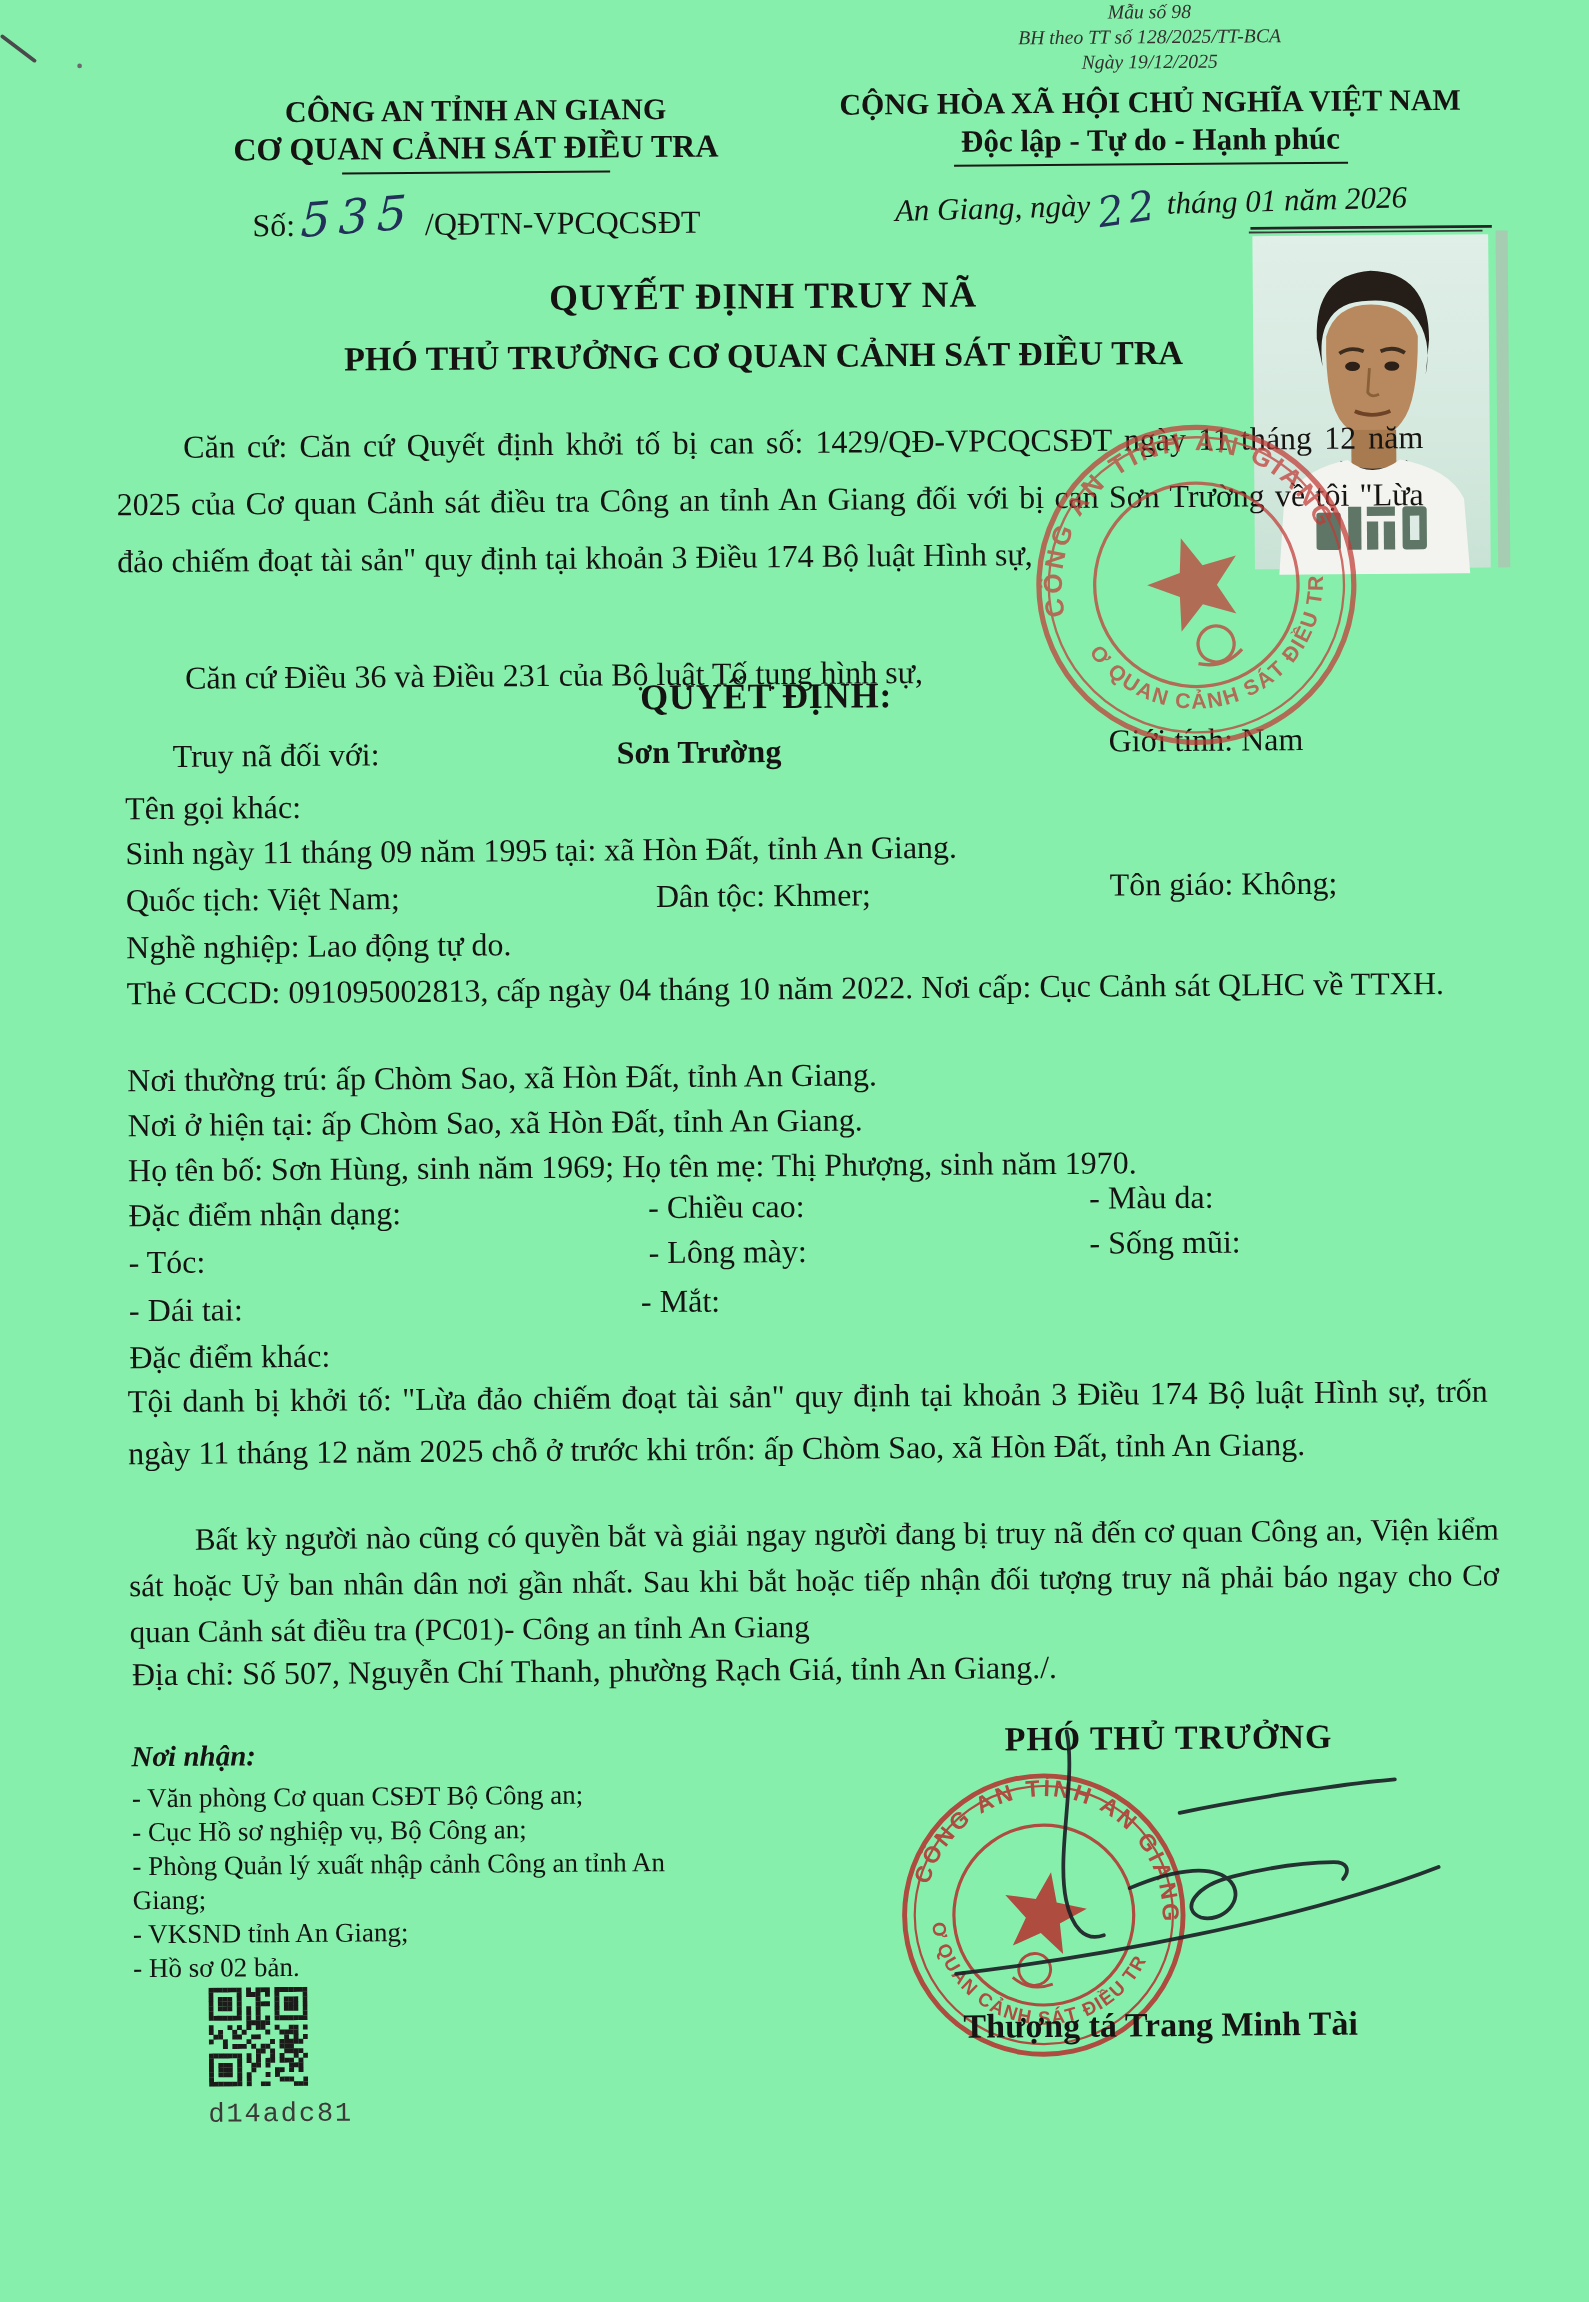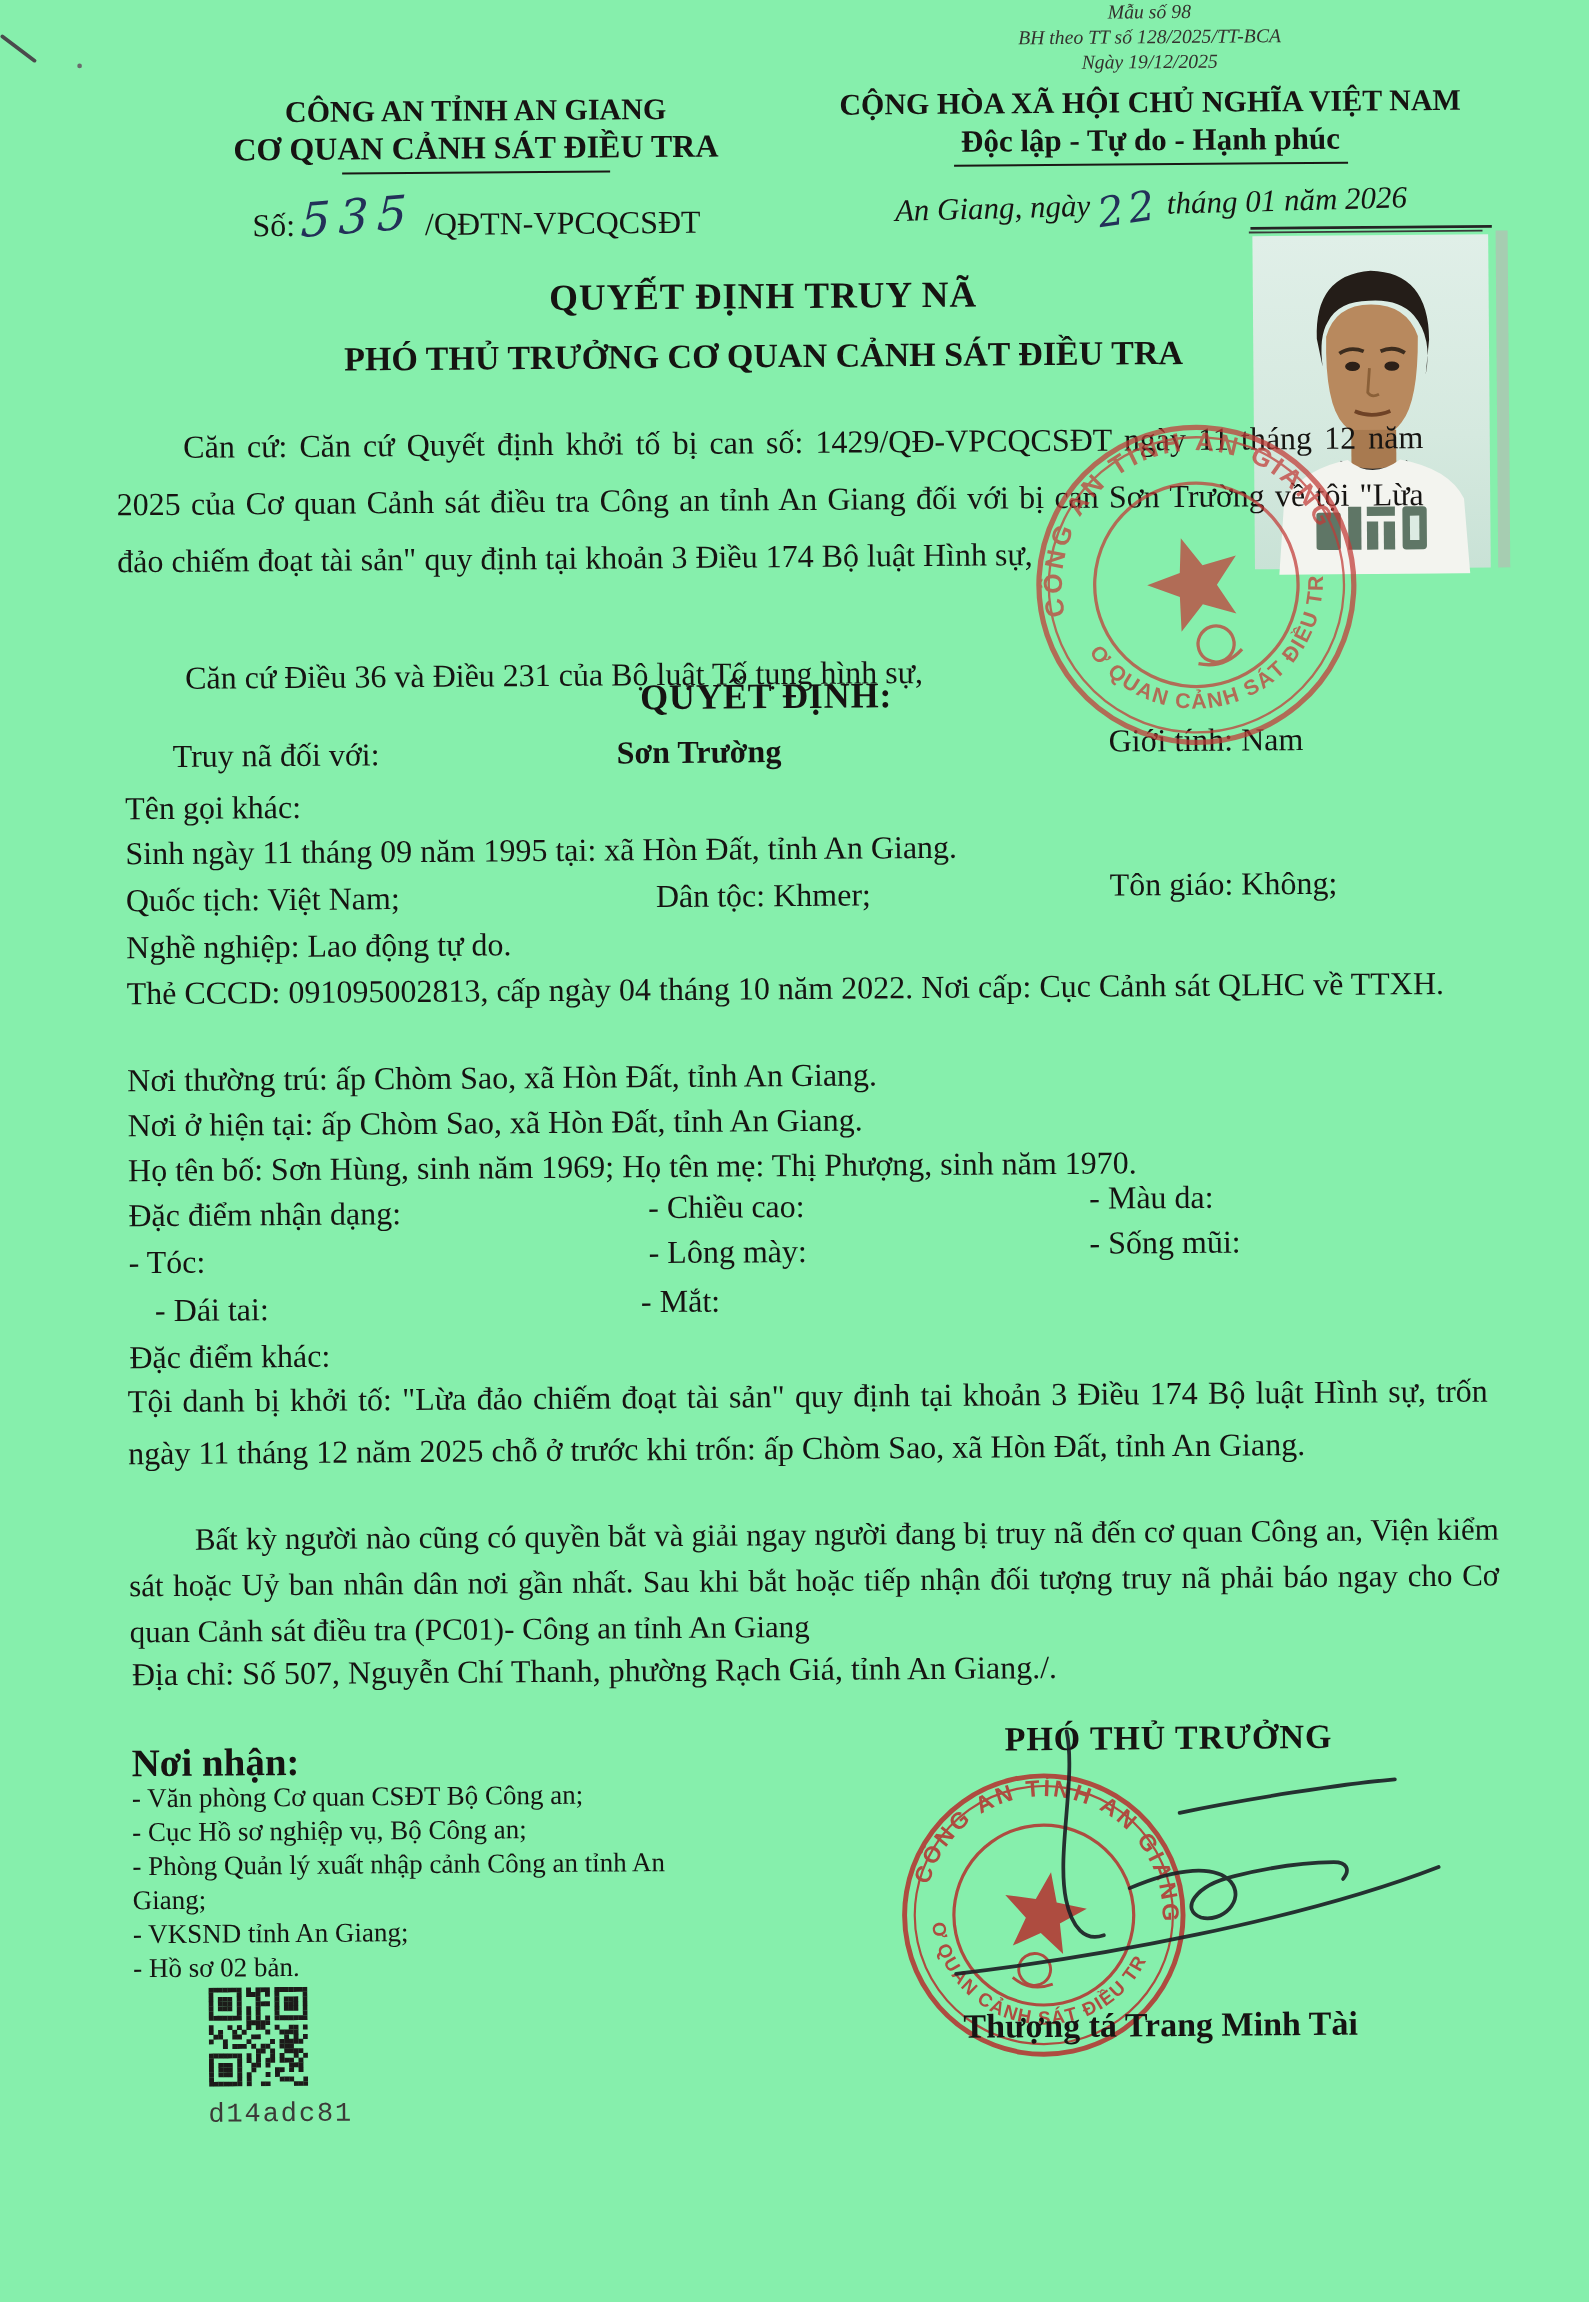--- a/index.html
+++ b/index.html
@@ -23,21 +23,21 @@
   .hw535{font-size:47px;letter-spacing:8.4px;transform:rotate(-4deg) skewX(-6deg);position:relative;top:-2.8px;margin:0 9.4px 0 5.6px;}
   .hw22{font-size:41px;letter-spacing:4.7px;transform:rotate(-7deg);position:relative;top:8.4px;margin:0 7.5px;}
   .dateline{font-size:31px;font-style:italic;margin-top:11.2px;transform:rotate(-1.1deg);white-space:nowrap;}
   .title1{left:112px;top:274px;width:1312px;font-size:37px;font-weight:bold;letter-spacing:0.9px;}
   .title2{left:112px;top:337px;width:1312px;font-size:34px;font-weight:bold;}
   .decide{left:112px;top:675px;width:1312px;font-size:36px;font-weight:bold;letter-spacing:0.9px;}
   .par{font-size:32px;line-height:57px;}
   .sig-title{left:956px;top:1722px;width:412px;font-size:34px;font-weight:bold;letter-spacing:0.9px;}
   .sig-name{left:918px;top:2009px;width:468px;font-size:34px;font-weight:bold;}
   .recips{font-size:27px;line-height:34px;}
-  .recip-label{font-size:39px;font-weight:bold;}
+  .recip-label{font-size:29px;font-weight:bold;font-style:italic;}
   .qr-caption{font-family:"Liberation Mono","DejaVu Sans Mono",monospace;font-size:27px;color:#3b3a37;letter-spacing:1.9px;}
   .stamp{opacity:.8;}
   .photo-strip{background:#b7bab4;opacity:.65;}
   svg text{font-family:"Liberation Sans","DejaVu Sans",sans-serif;}
 </style>
 </head>
 <body>
 
 <div id="page">
 <div id="tilt">
@@ -132,21 +132,21 @@
   <div class="abs body-line" style="left:126px;top:1057px;">Nơi thường trú: ấp Chòm Sao, xã Hòn Đất, tỉnh An Giang.</div>
   <div class="abs body-line" style="left:126px;top:1102px;">Nơi ở hiện tại: ấp Chòm Sao, xã Hòn Đất, tỉnh An Giang.</div>
   <div class="abs body-line" style="left:126px;top:1147px;">Họ tên bố: Sơn Hùng, sinh năm 1969; Họ tên mẹ: Thị Phượng, sinh năm 1970.</div>
 
   <div class="abs body-line" style="left:126px;top:1192px;">Đặc điểm nhận dạng:</div>
   <div class="abs body-line" style="left:646px;top:1188px;">- Chiều cao:</div>
   <div class="abs body-line" style="left:1087px;top:1182px;">- Màu da:</div>
   <div class="abs body-line" style="left:126px;top:1239px;">- Tóc:</div>
   <div class="abs body-line" style="left:646px;top:1233px;">- Lông mày:</div>
   <div class="abs body-line" style="left:1087px;top:1227px;">- Sống mũi:</div>
-  <div class="abs body-line" style="left:126px;top:1287px;margin-left:26px;">- Dái tai:</div>
+  <div class="abs body-line" style="left:126px;top:1287px;">- Dái tai:</div>
   <div class="abs body-line" style="left:638px;top:1282px;">- Mắt:</div>
   <div class="abs body-line" style="left:126px;top:1334px;">Đặc điểm khác:</div>
 
   <div class="abs par just" style="left:124px;top:1370px;width:1360px;line-height:52px;">Tội danh bị khởi tố: "Lừa đảo chiếm đoạt tài sản" quy định tại khoản 3 Điều 174 Bộ luật Hình sự, trốn ngày 11 tháng 12 năm 2025 chỗ ở trước khi trốn: ấp Chòm Sao, xã Hòn Đất, tỉnh An Giang.</div>
   <div class="abs just" style="left:124px;top:1512px;width:1370px;font-size:31px;line-height:46px;text-indent:66px;">Bất kỳ người nào cũng có quyền bắt và giải ngay người đang bị truy nã đến cơ quan Công an, Viện kiểm sát hoặc Uỷ ban nhân dân nơi gần nhất. Sau khi bắt hoặc tiếp nhận đối tượng truy nã phải báo ngay cho Cơ quan Cảnh sát điều tra (PC01)- Công an tỉnh An Giang</div>
   <div class="abs body-line" style="left:126px;top:1651px;">Địa chỉ: Số 507, Nguyễn Chí Thanh, phường Rạch Giá, tỉnh An Giang./.</div>
 
   <div class="abs recip-label" style="left:125px;top:1735px;">Nơi nhận:</div>
   <div class="abs recips" style="left:125px;top:1776px;width:543px;">
     <div>- Văn phòng Cơ quan CSĐT Bộ Công an;</div>

